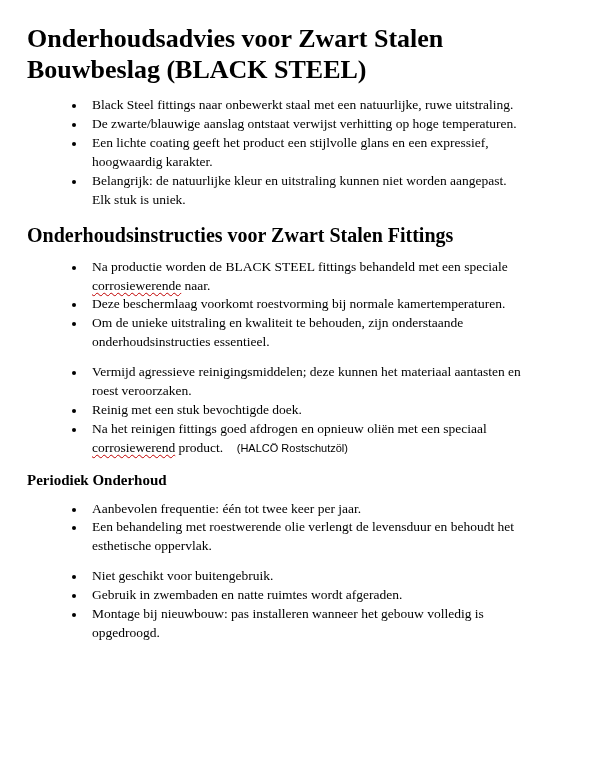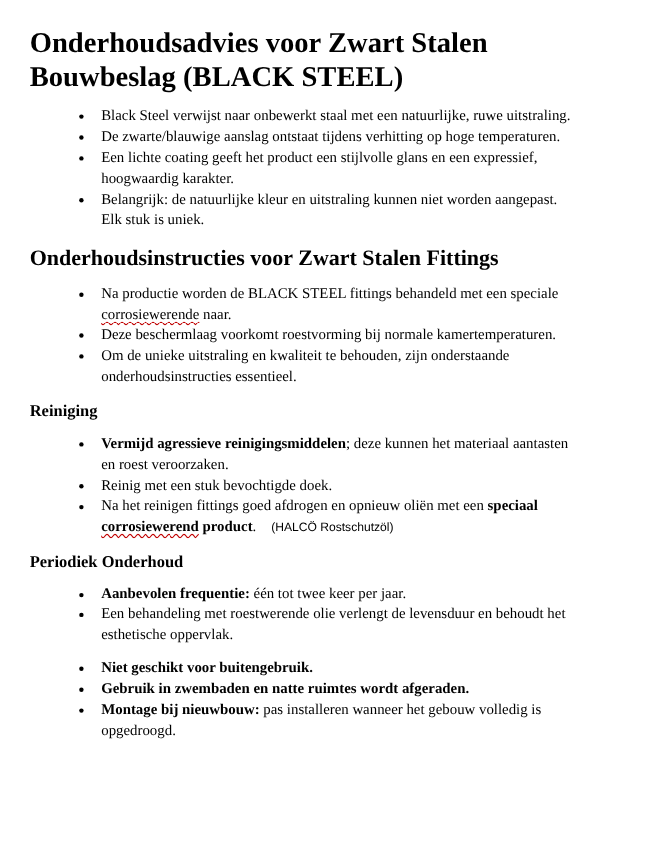--- a/index.html
+++ b/index.html
@@ -41,57 +41,56 @@
     margin: 11px 0 7px 0;
     padding: 0 0 0 59px;
     list-style: disc outside;
   }
   li {
     font-size: 13.5px;
     line-height: 1.4;
     padding-left: 6px;
   }
   li::marker { font-size: 12px; }
-  .bold { font-weight: bold; }
+  .bold { font-weight: normal; }
   .squiggle {
     text-decoration: underline;
     text-decoration-style: wavy;
     text-decoration-color: #c00000;
     text-decoration-thickness: 1px;
     text-underline-offset: 2px;
   }
   .small-note {
     font-family: "Liberation Sans", sans-serif;
     font-size: 11px;
   }
 </style>
 </head>
 <body>
 
 <div class="page">
   <h1>Onderhoudsadvies voor Zwart Stalen Bouwbeslag (BLACK STEEL)</h1>
   <div>
       <section>
         <ul>
-          <li><span>Black Steel verwijst naar onbewerkt staal met een natuurlijke, ruwe uitstraling.</span></li>
-          <li><span>De zwarte/blauwige aanslag ontstaat tijdens verhitting op hoge temperaturen.</span></li>
+          <li><span>Black Steel fittings naar onbewerkt staal met een natuurlijke, ruwe uitstraling.</span></li>
+          <li><span>De zwarte/blauwige aanslag ontstaat verwijst verhitting op hoge temperaturen.</span></li>
           <li><span>Een lichte coating geeft het product een stijlvolle glans en een expressief, hoogwaardig karakter.</span></li>
           <li><span>Belangrijk: de natuurlijke kleur en uitstraling kunnen niet worden aangepast. Elk stuk is uniek.</span></li>
         </ul>
       </section>
       <section>
         <h2>Onderhoudsinstructies voor Zwart Stalen Fittings</h2>
         <ul>
           <li><span>Na productie worden de BLACK STEEL fittings behandeld met een speciale </span><span class="squiggle">corrosiewerende</span><span> naar.</span></li>
           <li><span>Deze beschermlaag voorkomt roestvorming bij normale kamertemperaturen.</span></li>
           <li><span>Om de unieke uitstraling en kwaliteit te behouden, zijn onderstaande onderhoudsinstructies essentieel.</span></li>
         </ul>
       </section>
       <section>
-        <h3>Reiniging</h3>
         <ul>
           <li><span class="bold">Vermijd agressieve reinigingsmiddelen</span><span>; deze kunnen het materiaal aantasten en roest veroorzaken.</span></li>
           <li><span>Reinig met een stuk bevochtigde doek.</span></li>
           <li><span>Na het reinigen fittings goed afdrogen en opnieuw oliën met een </span><span class="bold">speciaal </span><span class="bold squiggle">corrosiewerend</span><span class="bold"> product</span><span>.  </span><span class="small-note">(HALCÖ Rostschutzöl)</span></li>
         </ul>
       </section>
       <section>
         <h3>Periodiek Onderhoud</h3>
         <ul>
           <li><span class="bold">Aanbevolen frequentie:</span><span> één tot twee keer per jaar.</span></li>

